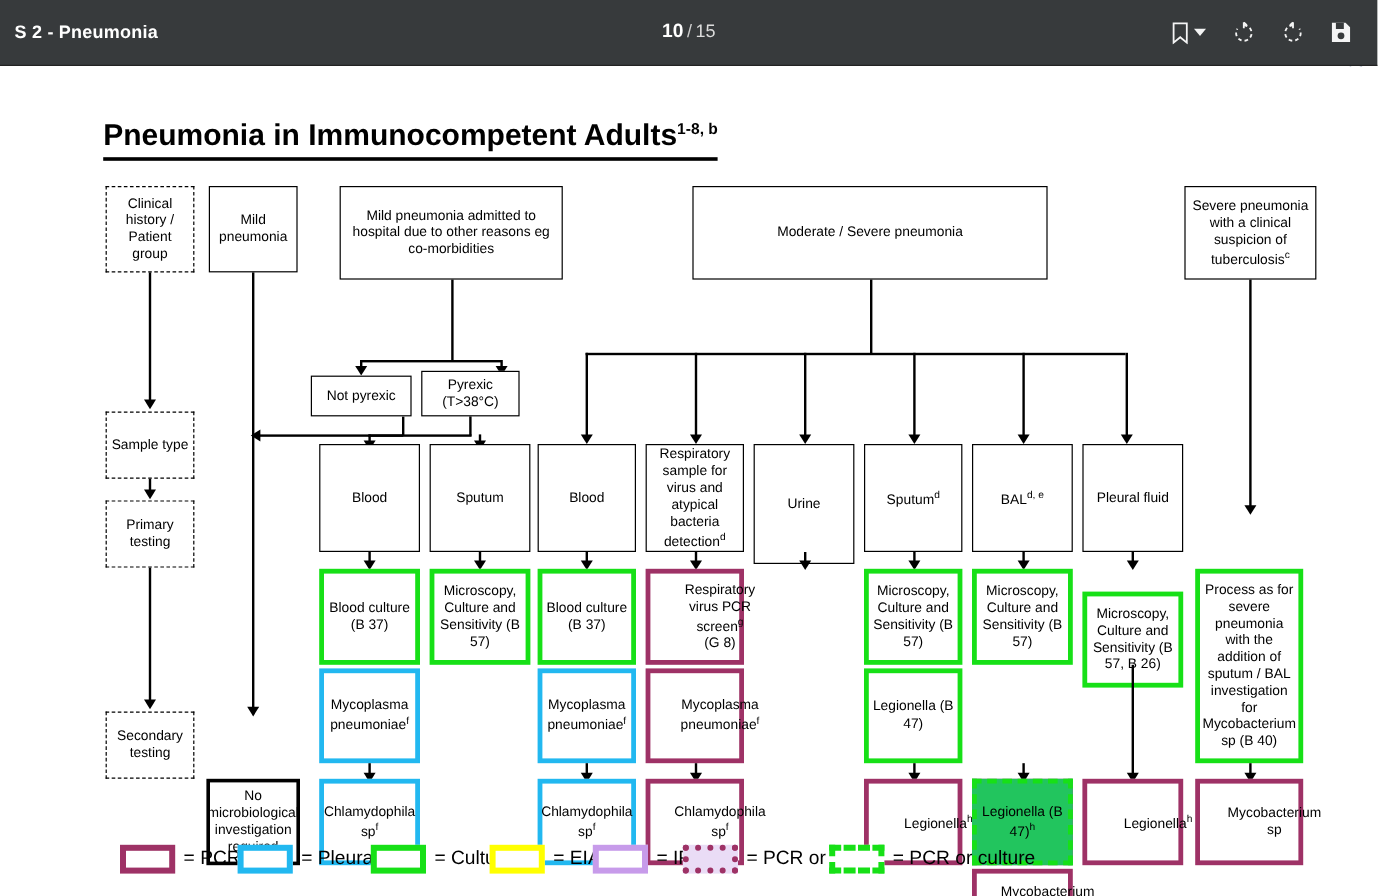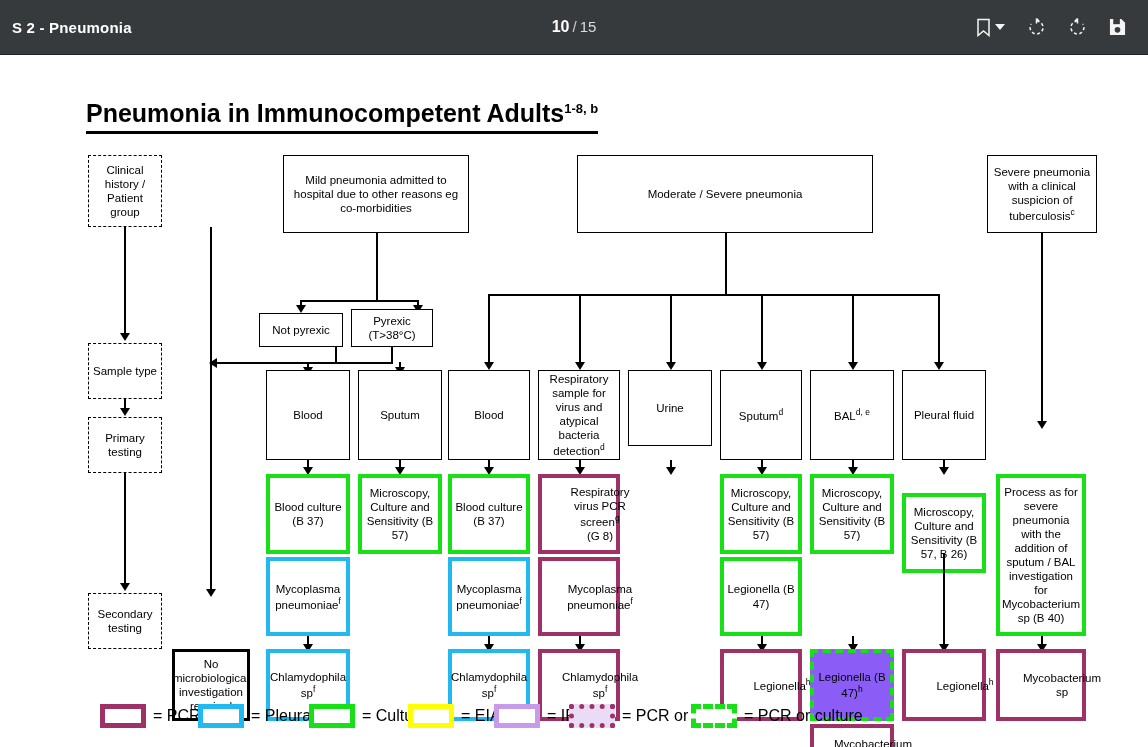--- a/index.html
+++ b/index.html
@@ -176,20 +176,23 @@
     <span class="t">Secondary testing</span>
   </div>
 
   <div class="ln v" style="left:124px; top:172px; height:108px;"></div>
   <div class="arw" style="left:120px; top:278px;"></div>
   <div class="ln v" style="left:124px; top:344px; height:11px;"></div>
   <div class="arw" style="left:120px; top:353px;"></div>
   <div class="ln v" style="left:124px; top:418px; height:112px;"></div>
   <div class="arw" style="left:120px; top:528px;"></div>
 
+  <div class="box solid" style="left:174px; top:100px; width:74px; height:72px;">
+    <span class="t">Mild pneumonia</span>
+  </div>
 
   <div class="box solid" style="left:283px; top:100px; width:186px; height:78px;">
     <span class="t">Mild pneumonia admitted to hospital due to other reasons eg co-morbidities</span>
   </div>
 
   <div class="box solid" style="left:987px; top:100px; width:110px; height:78px;">
     <span class="t"><span>Severe pneumonia with a clinical suspicion of tuberculosis</span><sup>c</sup></span>
   </div>
 
   <div class="box solid" style="left:577px; top:100px; width:296px; height:78px;">
@@ -247,21 +250,21 @@
   </div>
   <div class="box solid" style="left:358px; top:315px; width:84px; height:90px;">
     <span class="t">Sputum</span>
   </div>
   <div class="box solid" style="left:448px; top:315px; width:82px; height:90px;">
     <span class="t">Blood</span>
   </div>
   <div class="box solid" style="left:538px; top:315px; width:82px; height:90px;">
     <span class="t"><span>Respiratory sample for virus and atypical bacteria detection</span><sup>d</sup></span>
   </div>
-  <div class="box solid" style="left:628px; top:315px; width:84px; height:76px;">
+  <div class="box solid" style="left:628px; top:315px; width:84px; height:100px;">
     <span class="t">Urine</span>
   </div>
   <div class="box solid" style="left:720px; top:315px; width:82px; height:90px;">
     <span class="t"><span>Sputum</span><sup>d</sup></span>
   </div>
   <div class="box solid" style="left:810px; top:315px; width:84px; height:90px;">
     <span class="t"><span>BAL</span><sup>d, e</sup></span>
   </div>
   <div class="box solid" style="left:902px; top:315px; width:84px; height:90px;">
     <span class="t">Pleural fluid</span>
@@ -347,21 +350,21 @@
     <span class="t"><span>Chlamydophila sp</span><sup>f</sup></span>
   </div>
   <div class="box c-pcr" style="left:538px; top:594px; width:82px; height:72px;">
     <span class="t"><span>Chlamydophila sp</span><sup>f</sup></span>
   </div>
   <div class="box c-pcr" style="left:720px; top:594px; width:82px; height:72px;">
     <span class="t"><span>Legionella</span><sup>h</sup></span>
   </div>
 
   <div class="c-pcr-cult-wrap" style="left:810px; top:594px; width:84px; height:72px;">
-    <div class="box" style="position:absolute; left:0; top:0; width:84px; height:72px; border:4px dashed #17e017; background:#8b5cf6;">
+    <div class="box" style="position:absolute; left:0; top:0; width:84px; height:72px; border:4px dashed #17e017; background:#22c55e;">
       <span class="t"><span>Legionella (B 47)</span><sup>h</sup></span>
     </div>
   </div>
 
   <div class="box c-pcr" style="left:810px; top:669px; width:84px; height:54px;">
     <span class="t">Mycobacterium sp</span>
   </div>
   <div class="box c-pcr" style="left:902px; top:594px; width:84px; height:72px;">
     <span class="t"><span>Legionella</span><sup>h</sup></span>
   </div>

